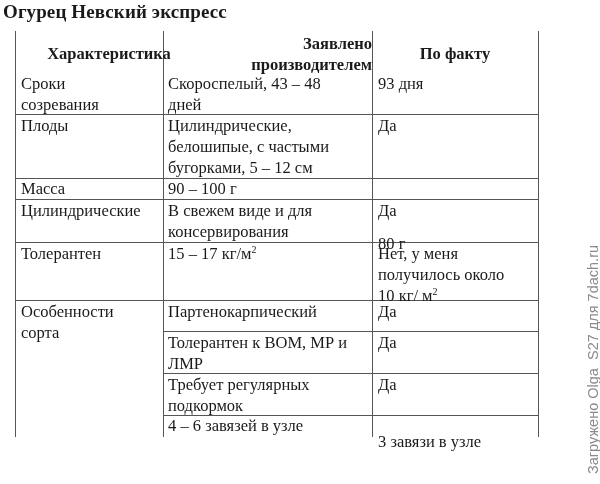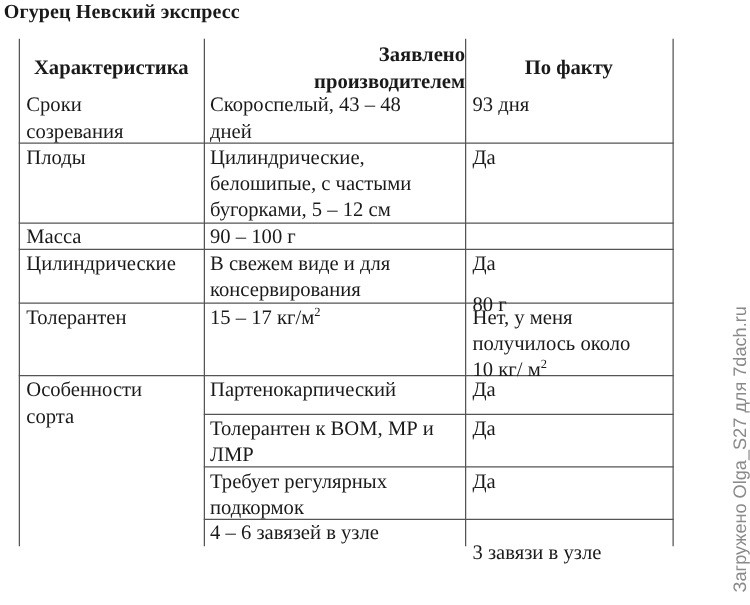--- a/index.html
+++ b/index.html
@@ -1,18 +1,18 @@
 <!DOCTYPE html>
 <html><head>
 <meta charset="utf-8">
 <style>
   html, body { margin:0; padding:0; }
   body { width:600px; height:484px; background:#ffffff; position:relative; overflow:hidden;
          font-family:"Liberation Serif", "DejaVu Serif", serif; color:#1a1a1a; }
-  .title { position:absolute; left:3px; top:1px; font-weight:bold; font-size:16px; letter-spacing:0.1px; }
+  .title { position:absolute; left:3px; top:1px; font-weight:bold; font-size:19px; letter-spacing:0.1px; }
   .vline { position:absolute; width:1px; background:#555; }
   .hline { position:absolute; height:1px; background:#555; }
   .cell { position:absolute; font-size:16.5px; line-height:21px; white-space:pre-line; }
   .hdr { font-weight:bold; text-align:center; }
   sup { font-size:10px; line-height:0; vertical-align:super; }
   .wm { position:absolute; left:585px; top:474px; transform-origin:0 0; transform:rotate(-90deg);
         font-family:"Liberation Sans", "DejaVu Sans", sans-serif; font-size:14.5px; color:#8a8a8a; white-space:nowrap; }
 </style>
 </head>
 <body>
@@ -28,21 +28,21 @@
 
   <div class="hline" style="left:15px; width:524px; top:114px;"></div>
   <div class="hline" style="left:15px; width:524px; top:178px;"></div>
   <div class="hline" style="left:15px; width:524px; top:199px;"></div>
   <div class="hline" style="left:15px; width:524px; top:242px;"></div>
   <div class="hline" style="left:15px; width:524px; top:300px;"></div>
   <div class="hline" style="left:163px; width:376px; top:331px;"></div>
   <div class="hline" style="left:163px; width:376px; top:373px;"></div>
   <div class="hline" style="left:163px; width:376px; top:415px;"></div>
 
-  <div class="cell hdr" style="left:15px; width:148px; top:43px;">Характеристика</div>
+  <div class="cell hdr" style="left:15px; width:148px; top:43px;padding-left:20px;">Характеристика</div>
   <div class="cell hdr" style="left:163px; width:209px; top:33px;text-align:right;">Заявлено
 производителем</div>
   <div class="cell hdr" style="left:372px; width:166px; top:43px;">По факту</div>
 
   <div class="cell" style="left:21px; top:73px;">Сроки
 созревания</div>
   <div class="cell" style="left:168px; top:73px;">Скороспелый, 43 – 48
 дней</div>
   <div class="cell" style="left:378px; top:73px;">93 дня</div>
 

